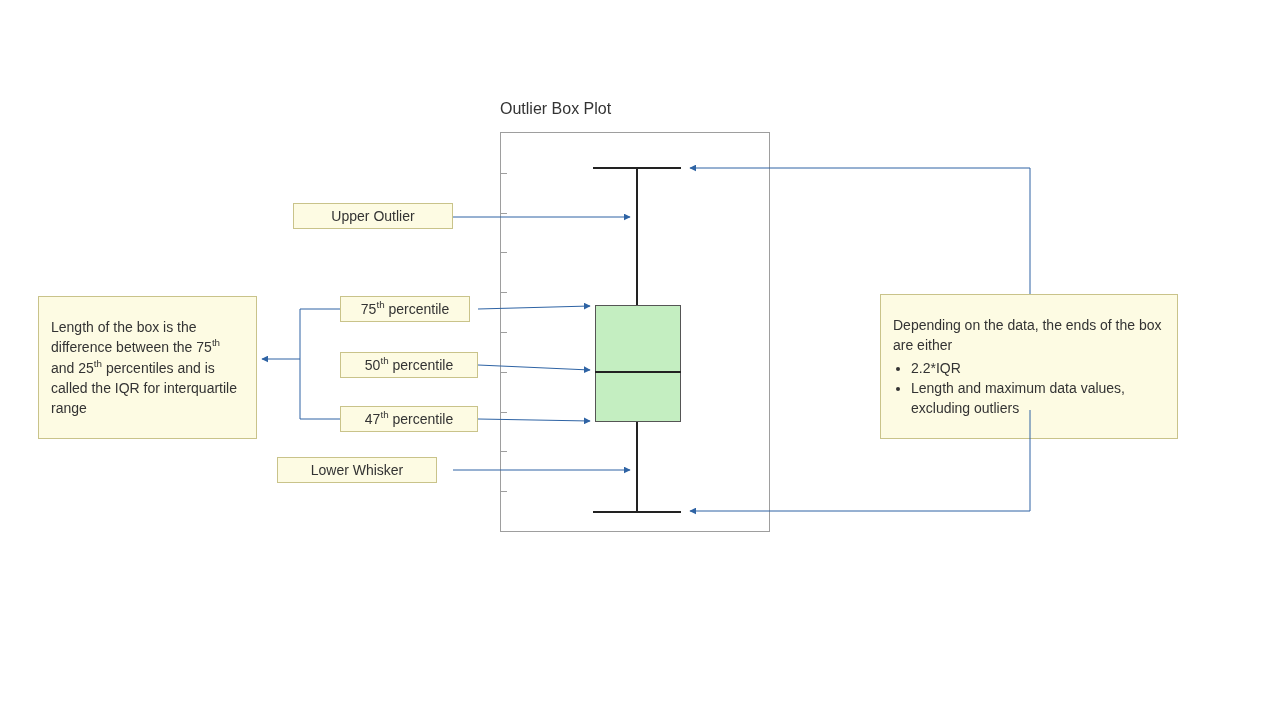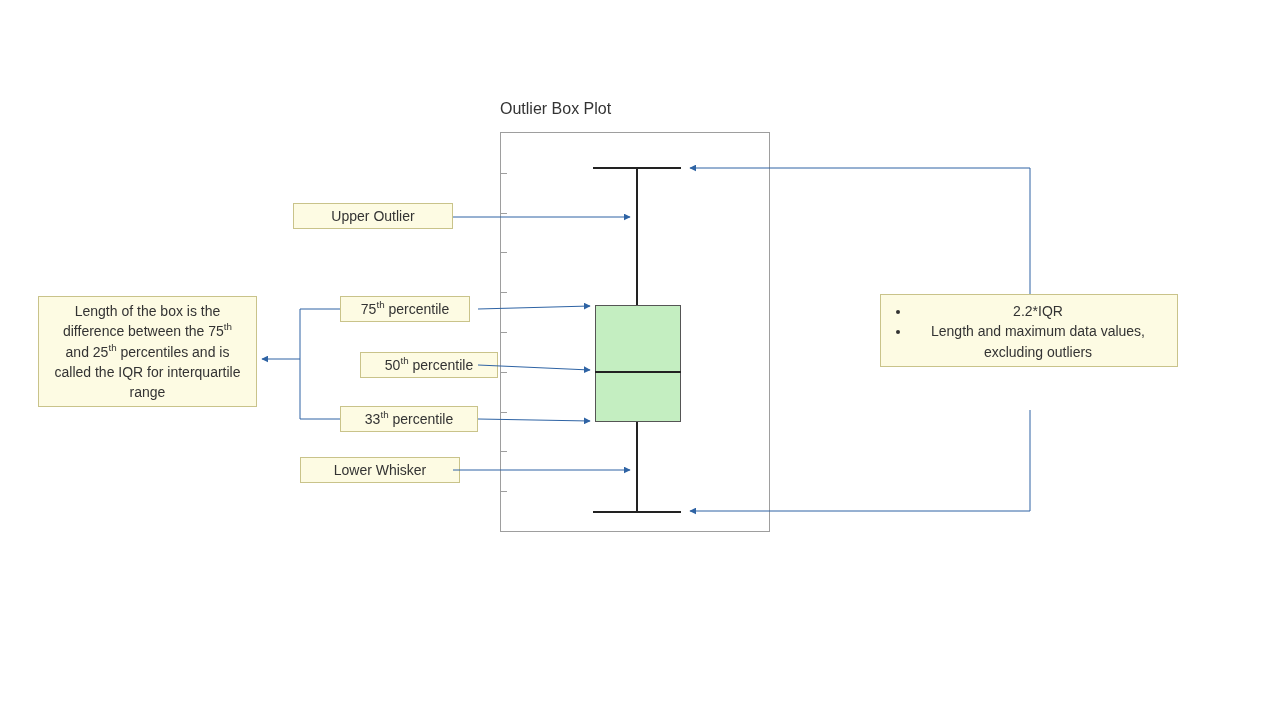--- a/index.html
+++ b/index.html
@@ -92,26 +92,25 @@
     padding: 4px 10px;
     box-sizing: border-box;
     font-size: 14px;
     text-align: center;
     color: #333;
   }
   .text-box {
     position: absolute;
     background: #fdfbe3;
     border: 1px solid #c9c38a;
-    padding: 4px 12px;
+    padding: 20px 12px;
     box-sizing: border-box;
     font-size: 14px;
     color: #333;
     line-height: 1.45;
-    text-align: center;
   }
   .text-box ul {
     margin: 2px 0 0 18px;
     padding: 0;
   }
   .text-box li {
     margin: 0;
   }
   sup {
     font-size: 0.7em;
@@ -154,35 +153,36 @@
     <div class="stem bot"></div>
     <div class="cap-bot"></div>
   </div>
 
   <div class="label-box" style="left:293px; top:203px; width:160px;">Upper Outlier</div>
 
   <div class="label-box" style="left:340px; top:296px; width:130px;">
     <span>75</span><sup>th</sup><span> percentile</span>
   </div>
 
-  <div class="label-box" style="left:340px; top:352px; width:138px;margin-left:20px;">
+  <div class="label-box" style="left:340px; top:352px; width:138px;">
     <span>50</span><sup>th</sup><span> percentile</span>
   </div>
 
   <div class="label-box" style="left:340px; top:406px; width:138px;">
-    <span>33</span><sup>th</sup><span> percentile</span>
-  </div>
-
-  <div class="label-box" style="left:300px; top:457px; width:160px;">Lower Whisker</div>
+    <span>47</span><sup>th</sup><span> percentile</span>
+  </div>
+
+  <div class="label-box" style="left:277px; top:457px; width:160px;">Lower Whisker</div>
 
   <div class="text-box" style="left:38px; top:296px; width:219px;">
     <span>Length of the box is the difference between the 75</span><sup>th</sup><span> and 25</span><sup>th</sup><span> percentiles and is called the IQR for interquartile range</span>
   </div>
 
   <div class="text-box" style="left:880px; top:294px; width:298px;">
+    <div>Depending on the data, the ends of the box are either</div>
     <ul>
       <li>2.2*IQR</li>
       <li>Length and maximum data values, excluding outliers</li>
     </ul>
   </div>
 
   <svg class="arrows">
     <defs>
       <marker id="ah" viewBox="0 0 10 10" refX="9" refY="5" markerWidth="7" markerHeight="7" orient="auto-start-reverse">
         <path d="M 0 0 L 10 5 L 0 10 z" fill="#2e63a4"></path>

